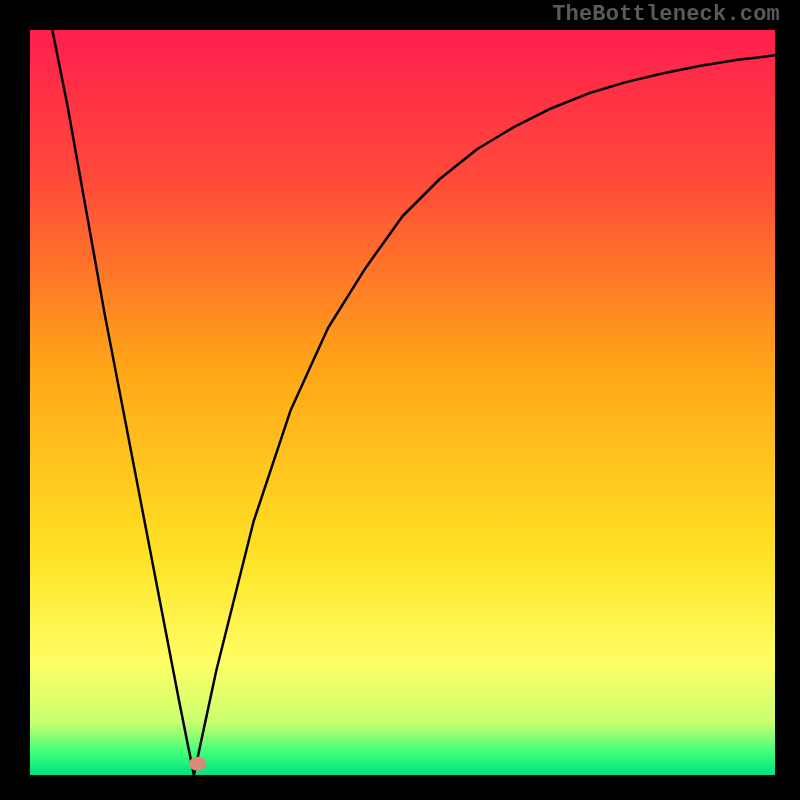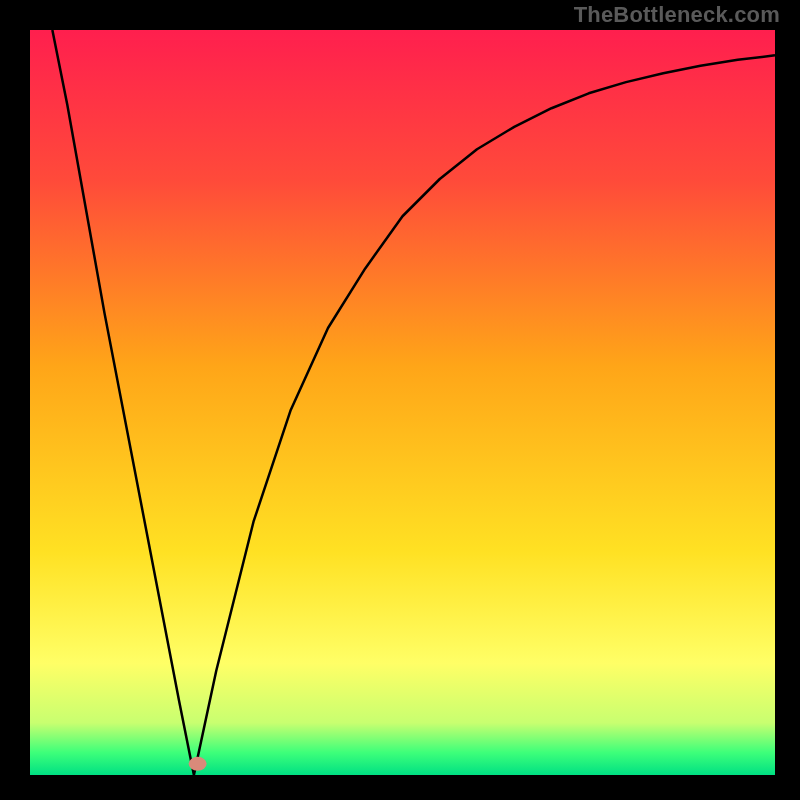--- a/index.html
+++ b/index.html
@@ -18,20 +18,21 @@
     position: relative;
   }
   .attribution {
     position: absolute;
     top: 2px;
     right: 20px;
     color: #5a5a5a;
     font-size: 22px;
     font-weight: 600;
     letter-spacing: 0.2px;
+    font-family: Liberation Mono, monospace;
   }
   svg {
     position: absolute;
     left: 0;
     top: 0;
   }
 </style>
 </head>
 <body>
 

